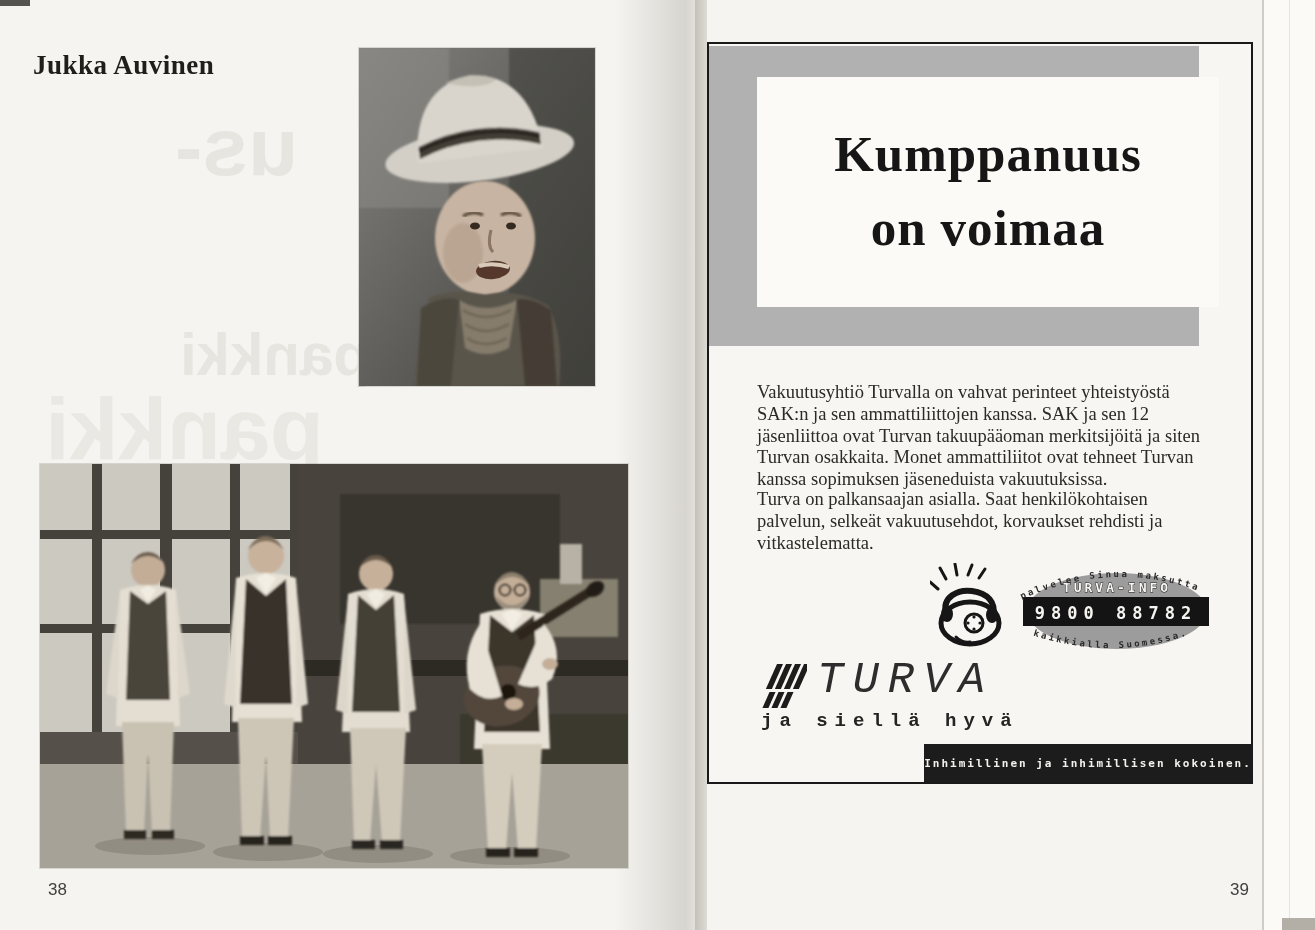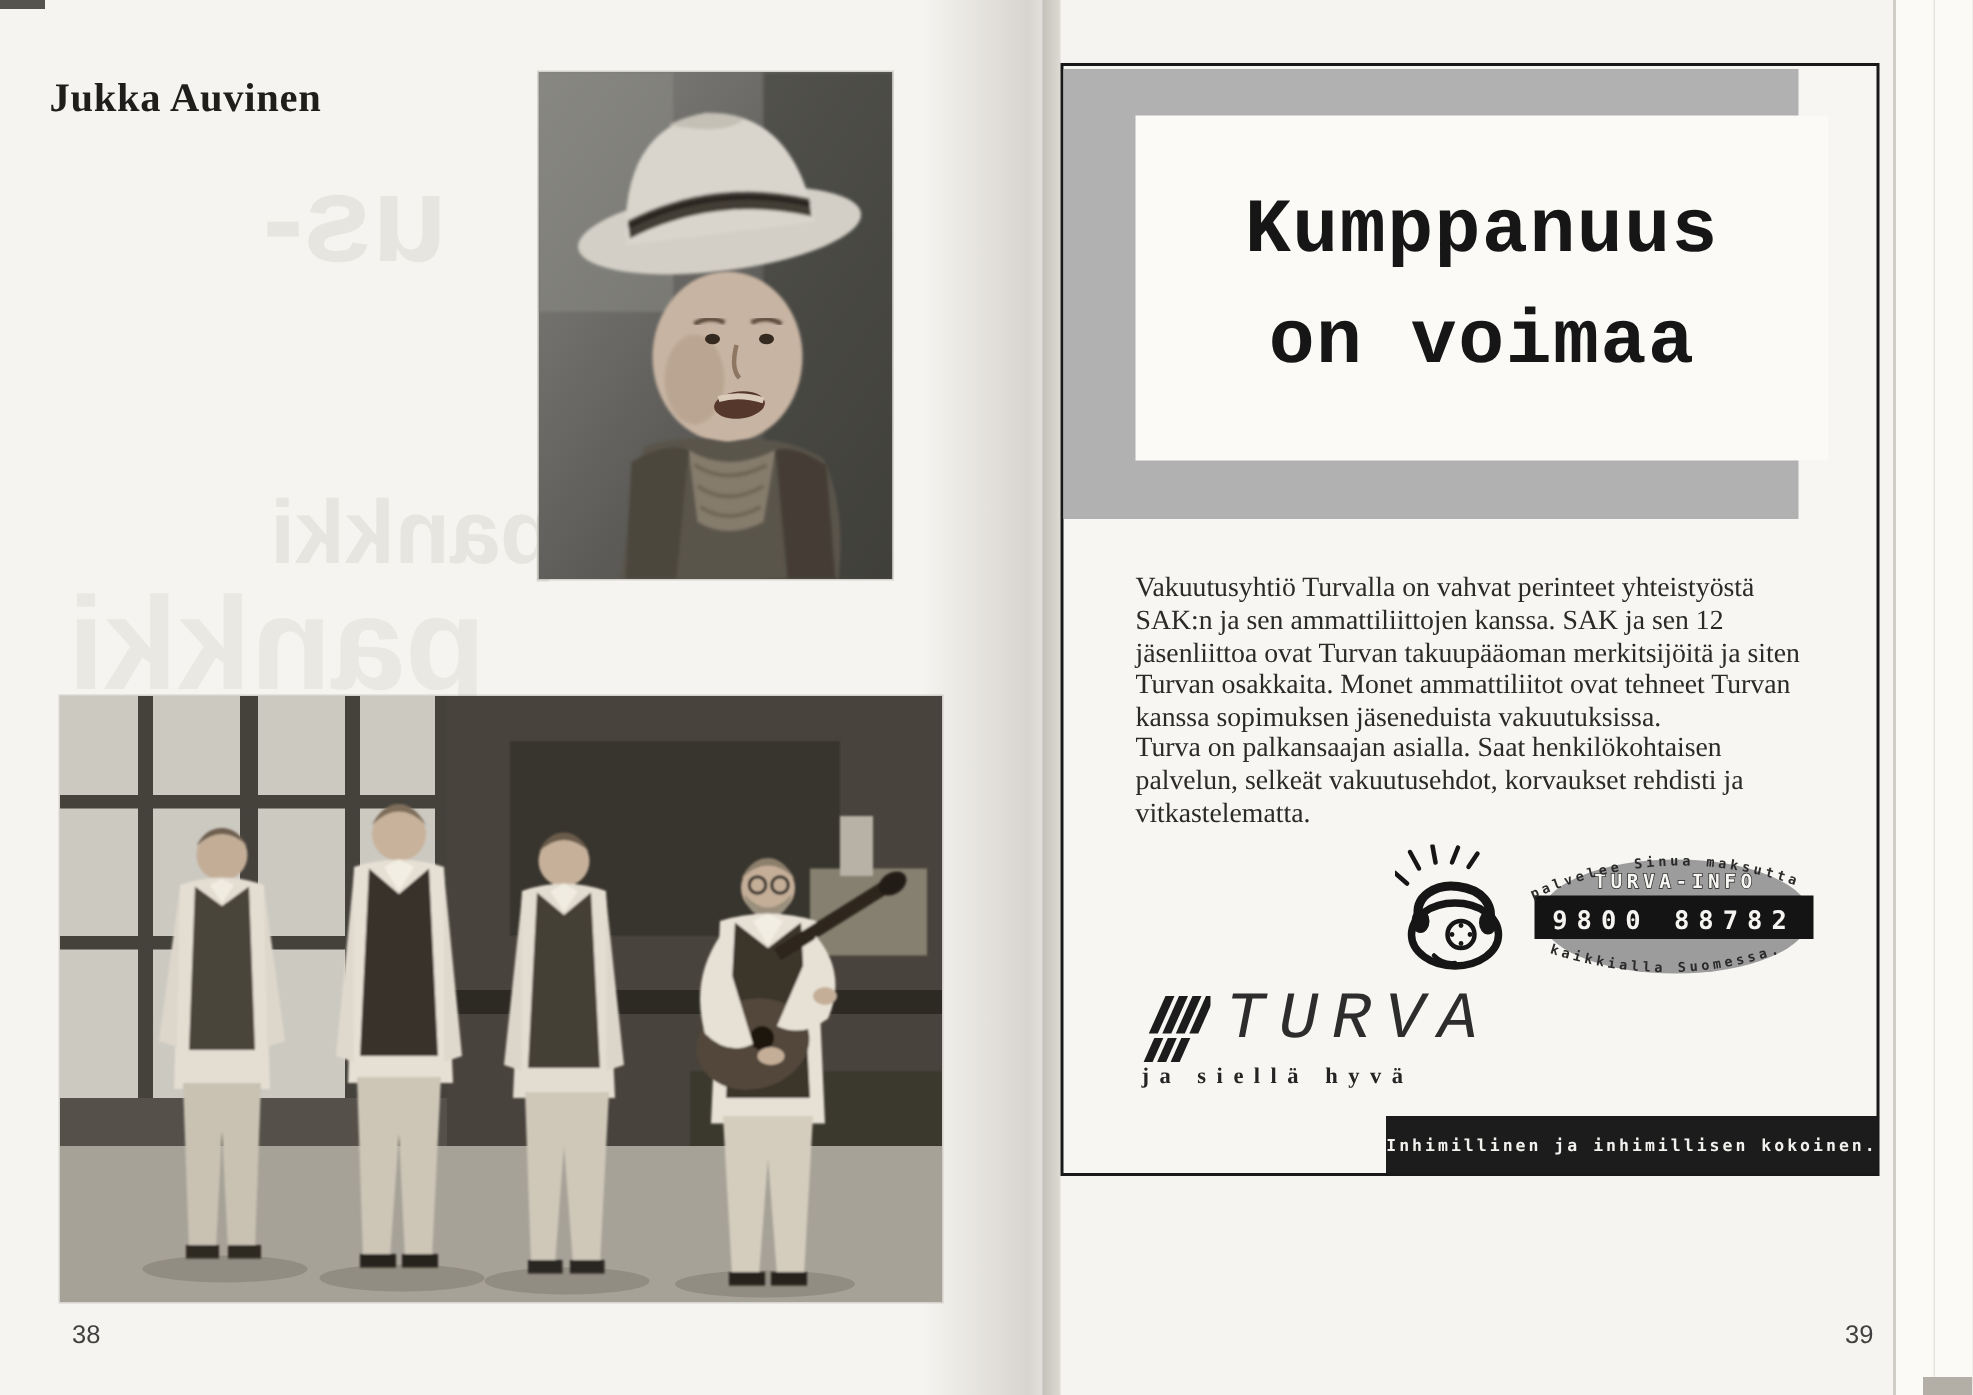--- a/index.html
+++ b/index.html
@@ -31,33 +31,33 @@
   .group{left:40px;top:464px;width:588px;height:404px;}
   .pagenum{position:absolute;bottom:30px;font-size:17px;color:#404040;z-index:4;}
   .pagenum-left{left:48px;}
   .pagenum-right{left:1230px;}
   
   .ad{position:absolute;left:707px;top:42px;width:546px;height:742px;border:2px solid #191919;
       background:#f8f6f2;z-index:3;box-sizing:border-box;}
   .ad-grayband{position:absolute;left:0;top:2px;width:490px;height:300px;background:#b1b1b1;}
   .ad-whitebox{position:absolute;left:48px;top:33px;width:462px;height:230px;background:#fbfaf7;
       display:flex;flex-direction:column;align-items:center;justify-content:center;}
-  .ad-headline{font-family:Liberation Mono, monospace;font-weight:bold;font-size:51px;color:#161616;
+  .ad-headline{font-family:Liberation Serif, serif;font-weight:bold;font-size:51px;color:#161616;
       letter-spacing:1px;line-height:1.45;text-align:center;white-space:nowrap;}
   .ad-body{position:absolute;left:48px;width:456px;font-family:"Liberation Serif",serif;
       font-size:18.5px;line-height:1.18;color:#2b2a28;}
   .ad-p1{top:338px;}
   .ad-p2{top:445px;}
   .badge{position:absolute;left:221px;top:519px;width:302px;height:102px;}
   .logo-row{position:absolute;left:50px;top:614px;display:flex;align-items:flex-start;}
   .logo-icon{margin-top:6px;}
   .logo-word{font-family:Liberation Mono, monospace;font-style:italic;font-size:44px;
       letter-spacing:9px;color:#2d2d2d;margin-left:10px;line-height:1;}
-  .logo-tagline{position:absolute;left:52px;top:666px;font-family:Liberation Serif, serif;
-      font-weight:bold;font-size:15px;letter-spacing:7px;color:#242424;}
+  .logo-tagline{position:absolute;left:52px;top:666px;font-family:Liberation Mono, monospace;
+      font-weight:bold;font-size:19px;letter-spacing:7px;color:#242424;}
   .footer-bar{position:absolute;left:215px;top:700px;width:328px;height:38px;background:#1c1c1c;
       display:flex;align-items:center;justify-content:center;}
   .footer-bar span{font-family:"DejaVu Sans Mono",monospace;font-weight:bold;font-size:11px;
       letter-spacing:2px;color:#f2f1ee;white-space:nowrap;}
 </style>
 </head>
 <body>
 
 <div class="scan">
 

